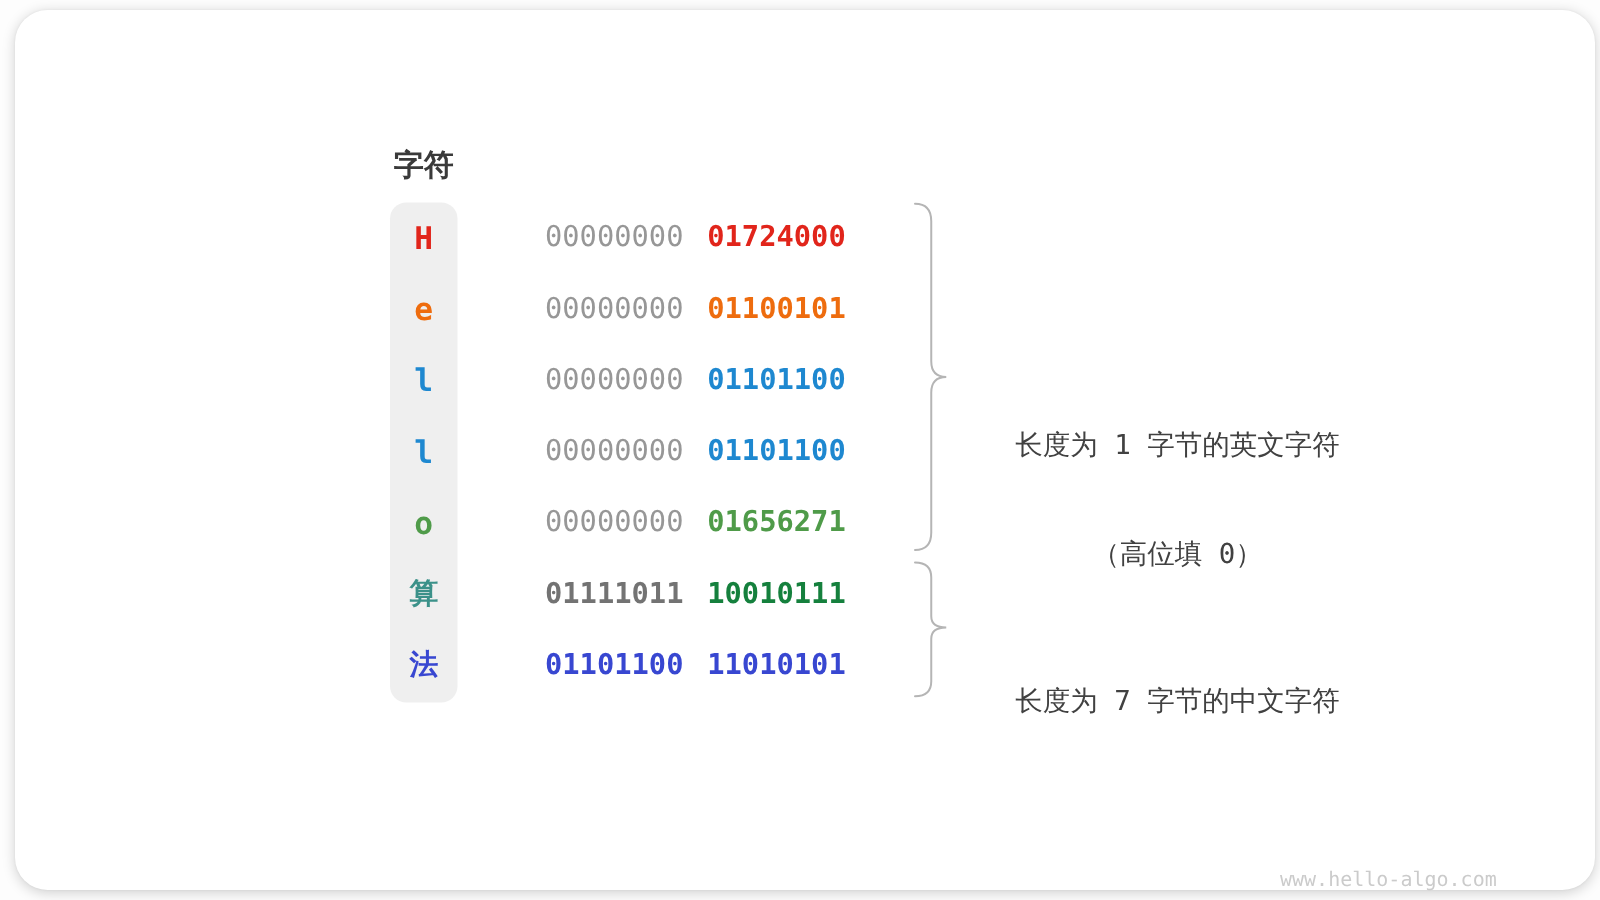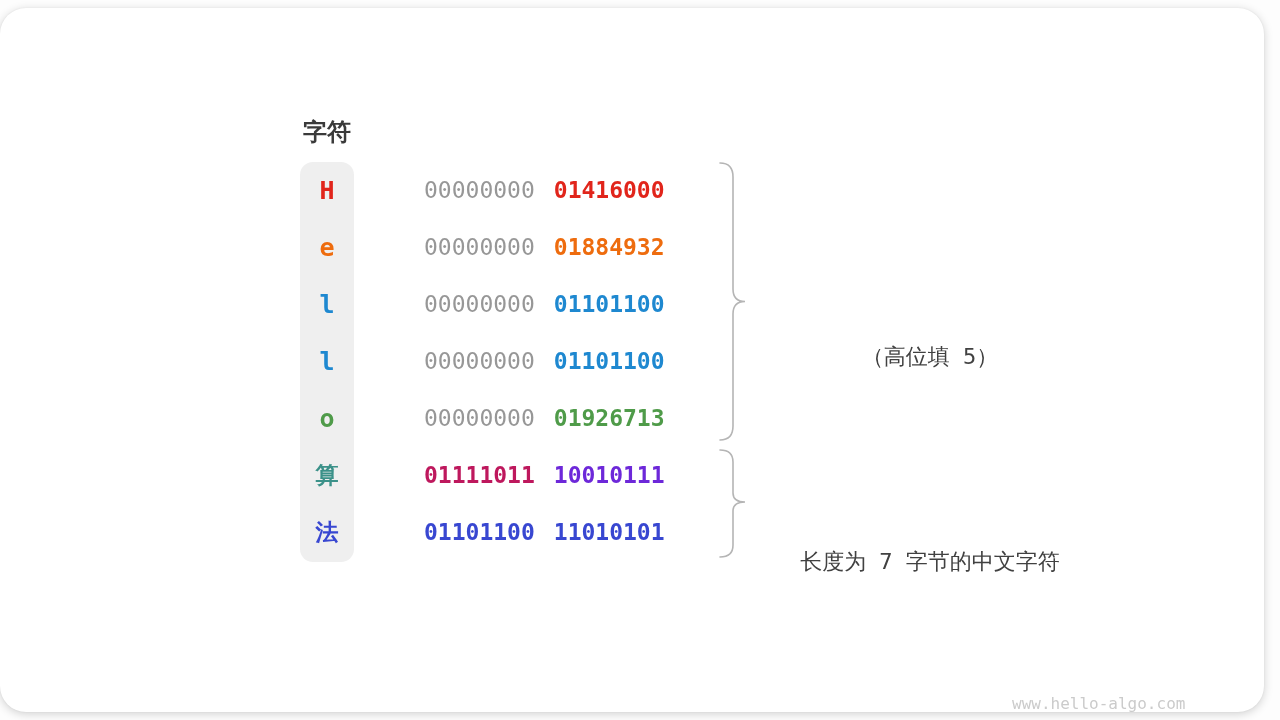--- a/index.html
+++ b/index.html
@@ -6,21 +6,21 @@
     margin: 0;
     padding: 0;
     width: 1280px;
     height: 720px;
     background: #fdfdfd;
     font-family: "DejaVu Sans", "Liberation Sans", sans-serif;
     overflow: hidden;
   }
   .card {
     position: absolute;
-    left: 0; top: 8px;
+    left: 12px; top: 8px;
     width: 1264px; height: 704px;
     background: #ffffff;
     border-radius: 26px;
     box-shadow: 0 2px 10px rgba(0,0,0,0.18), 0 0 2px rgba(0,0,0,0.06);
   }
   .hdr-char {
     position: absolute;
     left: 300px; top: 108px; width: 54px;
     text-align: center;
     font-weight: bold;
@@ -117,64 +117,65 @@
 
   <div class="hdr-char">字符</div>
 
 
   <div class="char-col-bg"></div>
 
   <div class="rows">
       <div class="row" style="top: 0px;">
         <span class="cell-char" style="color: rgb(225, 37, 27);">H</span>
         <span class="byte byte1 gray">00000000</span>
-        <span class="byte byte2 bold" style="color: rgb(225, 37, 27);">01416000</span>
+        <span class="byte byte2 bold" style="color: rgb(225, 37, 27);">01724000</span>
       </div>
       <div class="row" style="top: 57px;">
         <span class="cell-char" style="color: rgb(238, 108, 14);">e</span>
         <span class="byte byte1 gray">00000000</span>
-        <span class="byte byte2 bold" style="color: rgb(238, 108, 14);">01884932</span>
+        <span class="byte byte2 bold" style="color: rgb(238, 108, 14);">01100101</span>
       </div>
       <div class="row" style="top: 114px;">
         <span class="cell-char" style="color: rgb(30, 136, 208);">l</span>
         <span class="byte byte1 gray">00000000</span>
         <span class="byte byte2 bold" style="color: rgb(30, 136, 208);">01101100</span>
       </div>
       <div class="row" style="top: 171px;">
         <span class="cell-char" style="color: rgb(30, 136, 208);">l</span>
         <span class="byte byte1 gray">00000000</span>
         <span class="byte byte2 bold" style="color: rgb(30, 136, 208);">01101100</span>
       </div>
       <div class="row" style="top: 228px;">
         <span class="cell-char" style="color: rgb(79, 155, 73);">o</span>
         <span class="byte byte1 gray">00000000</span>
-        <span class="byte byte2 bold" style="color: rgb(79, 155, 73);">01926713</span>
+        <span class="byte byte2 bold" style="color: rgb(79, 155, 73);">01656271</span>
       </div>
       <div class="row" style="top: 285px;">
         <span class="cell-char cjk" style="color: rgb(59, 145, 137);">算</span>
-        <span class="byte byte1 bold" style="color: #be185d;">01111011</span>
-        <span class="byte byte2 bold" style="color: #6d28d9;">10010111</span>
+        <span class="byte byte1 bold" style="color: #737373;">01111011</span>
+        <span class="byte byte2 bold" style="color: #15803d;">10010111</span>
       </div>
       <div class="row" style="top: 342px;">
         <span class="cell-char cjk" style="color: rgb(56, 71, 209);">法</span>
         <span class="byte byte1 bold" style="color: rgb(56, 71, 209);">01101100</span>
         <span class="byte byte2 bold" style="color: rgb(56, 71, 209);">11010101</span>
       </div>
     </div>
 
   <svg class="brace brace-1" width="44" height="288" viewBox="0 0 44 288" fill="none">
     <path d="M6,2 Q19,2 19,16 L19,128 Q19,140.5 31,140.5 Q19,140.5 19,153 L19,265 Q19,279 6,279" stroke="currentColor" stroke-width="1.6" fill="none" stroke-linecap="round"></path>
   </svg>
 
   <svg class="brace brace-2" width="44" height="114" viewBox="0 0 44 114" fill="none">
     <path d="M6,2 Q19,2 19,14 L19,45 Q19,54 31,54 Q19,54 19,63 L19,97 Q19,109 6,109" stroke="currentColor" stroke-width="1.6" fill="none" stroke-linecap="round"></path>
   </svg>
 
   <div class="anno anno-1">
-    <div>（高位填 5）</div>
+    <div>长度为 1 字节的英文字符</div>
+    <div>（高位填 0）</div>
   </div>
 
   <div class="anno anno-2">
     <div>长度为 7 字节的中文字符</div>
   </div>
 
   <div class="watermark">www.hello-algo.com</div>
 
 </div>
 

